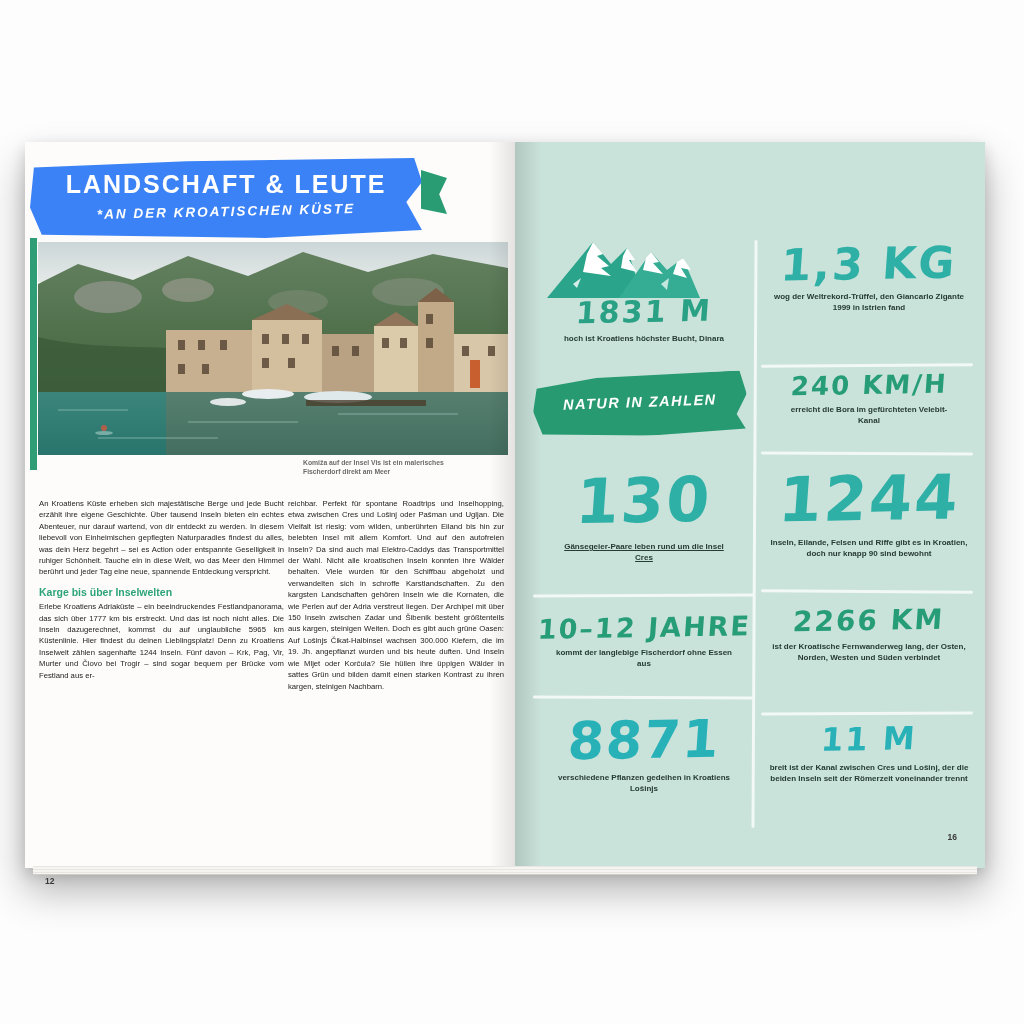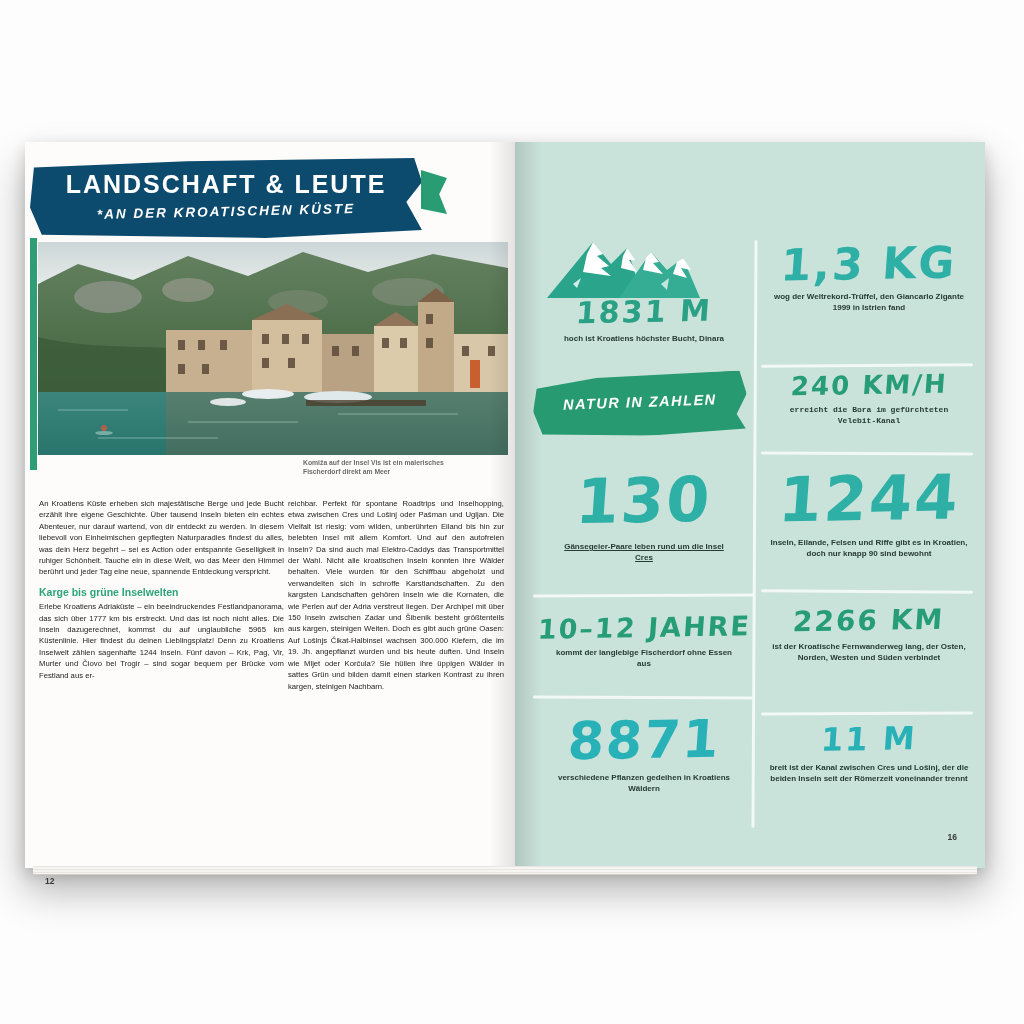--- a/index.html
+++ b/index.html
@@ -12,21 +12,21 @@
   .page-left{left:0;width:490px;background:#fdfcfa;}
   .page-right{left:490px;width:470px;background:#c9e2da;}
   .gutter-left{position:absolute;right:0;top:0;width:26px;height:100%;
         background:linear-gradient(to right,rgba(0,0,0,0),rgba(0,0,0,.10));}
   .gutter-right{position:absolute;left:0;top:0;width:26px;height:100%;
         background:linear-gradient(to left,rgba(0,0,0,0),rgba(0,0,0,.12));}
   .page-stack{position:absolute;left:8px;top:724px;width:944px;height:8px;
         background:repeating-linear-gradient(to bottom,#e8e6e2 0 1px,#f7f5f2 1px 3px);
         border-bottom:1px solid #cfcbc5;}
   
-  .banner{position:absolute;left:5px;top:16px;width:392px;height:80px;background:#0c4a6e;
+  .banner{position:absolute;left:5px;top:16px;width:392px;height:80px;background:#3b82f6;
         clip-path:polygon(1% 12%,40% 4%,98% 0%,100% 30%,96% 55%,100% 90%,60% 100%,3% 96%,0% 62%);}
   .banner-tail{position:absolute;left:396px;top:28px;width:26px;height:44px;background:#2a9c73;
         clip-path:polygon(0 0,100% 18%,70% 55%,100% 100%,0 88%);}
   .banner-title{position:absolute;left:0;top:12px;width:100%;text-align:center;color:#fff;
         font-size:25px;font-weight:bold;letter-spacing:2px;}
   .banner-sub{position:absolute;left:0;top:46px;width:100%;text-align:center;color:#fff;
         font-size:13.5px;font-weight:bold;font-style:italic;letter-spacing:2px;transform:rotate(-1.3deg);}
   .green-strip{position:absolute;left:5px;top:96px;width:7px;height:232px;background:#2f9e76;}
   .photo{position:absolute;left:13px;top:100px;width:470px;height:213px;overflow:hidden;}
   .photo svg{display:block;}
@@ -151,21 +151,21 @@
         </svg>
       </div>
 
       <div class="photo-caption">
         <div>Komiža auf der Insel Vis ist ein malerisches</div>
         <div>Fischerdorf direkt am Meer</div>
       </div>
 
       <div class="body-col col1">
         <div>An Kroatiens Küste erheben sich majestätische Berge und jede Bucht erzählt ihre eigene Geschichte. Über tausend Inseln bieten ein echtes Abenteuer, nur darauf wartend, von dir entdeckt zu werden. In diesem liebevoll von Einheimischen gepflegten Naturparadies findest du alles, was dein Herz begehrt – sei es Action oder entspannte Geselligkeit in ruhiger Schönheit. Tauche ein in diese Welt, wo das Meer den Himmel berührt und jeder Tag eine neue, spannende Entdeckung verspricht.</div>
-        <div class="subhead">Karge bis grüne Inselwelten</div>
+        <div class="subhead">Karge bis über Inselwelten</div>
         <div>Erlebe Kroatiens Adriaküste – ein beeindruckendes Festlandpanorama, das sich über 1777 km bis erstreckt. Und das ist noch nicht alles. Die Inseln dazugerechnet, kommst du auf unglaubliche 5965 km Küstenlinie. Hier findest du deinen Lieblingsplatz! Denn zu Kroatiens Inselwelt zählen sagenhafte 1244 Inseln. Fünf davon – Krk, Pag, Vir, Murter und Čiovo bei Trogir – sind sogar bequem per Brücke vom Festland aus er-</div>
       </div>
       <div class="body-col col2">
         <div>reichbar. Perfekt für spontane Roadtrips und Inselhopping, etwa zwischen Cres und Lošinj oder Pašman und Ugljan. Die Vielfalt ist riesig: vom wilden, unberührten Eiland bis hin zur belebten Insel mit allem Komfort. Und auf den autofreien Inseln? Da sind auch mal Elektro-Caddys das Transportmittel der Wahl. Nicht alle kroatischen Inseln konnten ihre Wälder behalten. Viele wurden für den Schiffbau abgeholzt und verwandelten sich in schroffe Karstlandschaften. Zu den kargsten Landschaften gehören Inseln wie die Kornaten, die wie Perlen auf der Adria verstreut liegen. Der Archipel mit über 150 Inseln zwischen Zadar und Šibenik besteht größtenteils aus kargen, steinigen Weiten. Doch es gibt auch grüne Oasen: Auf Lošinjs Čikat-Halbinsel wachsen 300.000 Kiefern, die im 19. Jh. angepflanzt wurden und bis heute duften. Und Inseln wie Mljet oder Korčula? Sie hüllen ihre üppigen Wälder in sattes Grün und bilden damit einen starken Kontrast zu ihren kargen, steinigen Nachbarn.</div>
       </div>
 
       <div class="pageno pn-left">12</div>
       <div class="gutter-left"></div>
     </div>
 
@@ -209,31 +209,31 @@
           <div class="stat-caption" style="max-width:170px;margin:4px auto 0;text-decoration:underline;">Gänsegeier-Paare leben rund um die Insel Cres</div>
         </div>
 
         <div class="stat" style="left:20px;top:470px;width:218px;">
           <span class="stat-value green" style="font-size:27px;">10–12 JAHRE</span>
           <div class="stat-caption" style="max-width:180px;margin:4px auto 0;">kommt der langlebige Fischerdorf ohne Essen aus</div>
         </div>
 
         <div class="stat" style="left:20px;top:568px;width:218px;">
           <span class="stat-value cyan" style="font-size:52px;">8871</span>
-          <div class="stat-caption" style="max-width:180px;margin:2px auto 0;">verschiedene Pflanzen gedeihen in Kroatiens Wäldern</div>
+          <div class="stat-caption" style="max-width:180px;margin:2px auto 0;">verschiedene Pflanzen gedeihen in Kroatiens Lošinjs</div>
         </div>
 
         <div class="stat" style="left:250px;top:96px;width:208px;">
           <span class="stat-value teal" style="font-size:44px;">1,3 KG</span>
           <div class="stat-caption" style="max-width:200px;margin:2px auto 0;">wog der Weltrekord-Trüffel, den Giancarlo Zigante 1999 in Istrien fand</div>
         </div>
 
         <div class="stat" style="left:250px;top:228px;width:208px;">
           <span class="stat-value green" style="font-size:26px;">240 KM/H</span>
-          <div class="stat-caption" style="max-width:170px;margin:4px auto 2px;font-family:Liberation Mono, monospace;">erreicht die Bora im gefürchteten Velebit-Kanal</div>
+          <div class="stat-caption" style="max-width:170px;margin:4px auto 2px;">erreicht die Bora im gefürchteten Velebit-Kanal</div>
         </div>
 
         <div class="stat" style="left:250px;top:320px;width:208px;">
           <span class="stat-value teal" style="font-size:62px;">1244</span>
           <div class="stat-caption" style="max-width:205px;margin:2px auto 0;">Inseln, Eilande, Felsen und Riffe gibt es in Kroatien, doch nur knapp 90 sind bewohnt</div>
         </div>
 
         <div class="stat" style="left:250px;top:462px;width:208px;">
           <span class="stat-value green" style="font-size:28px;">2266 KM</span>
           <div class="stat-caption" style="max-width:195px;margin:4px auto 0;">ist der Kroatische Fernwanderweg lang, der Osten, Norden, Westen und Süden verbindet</div>

